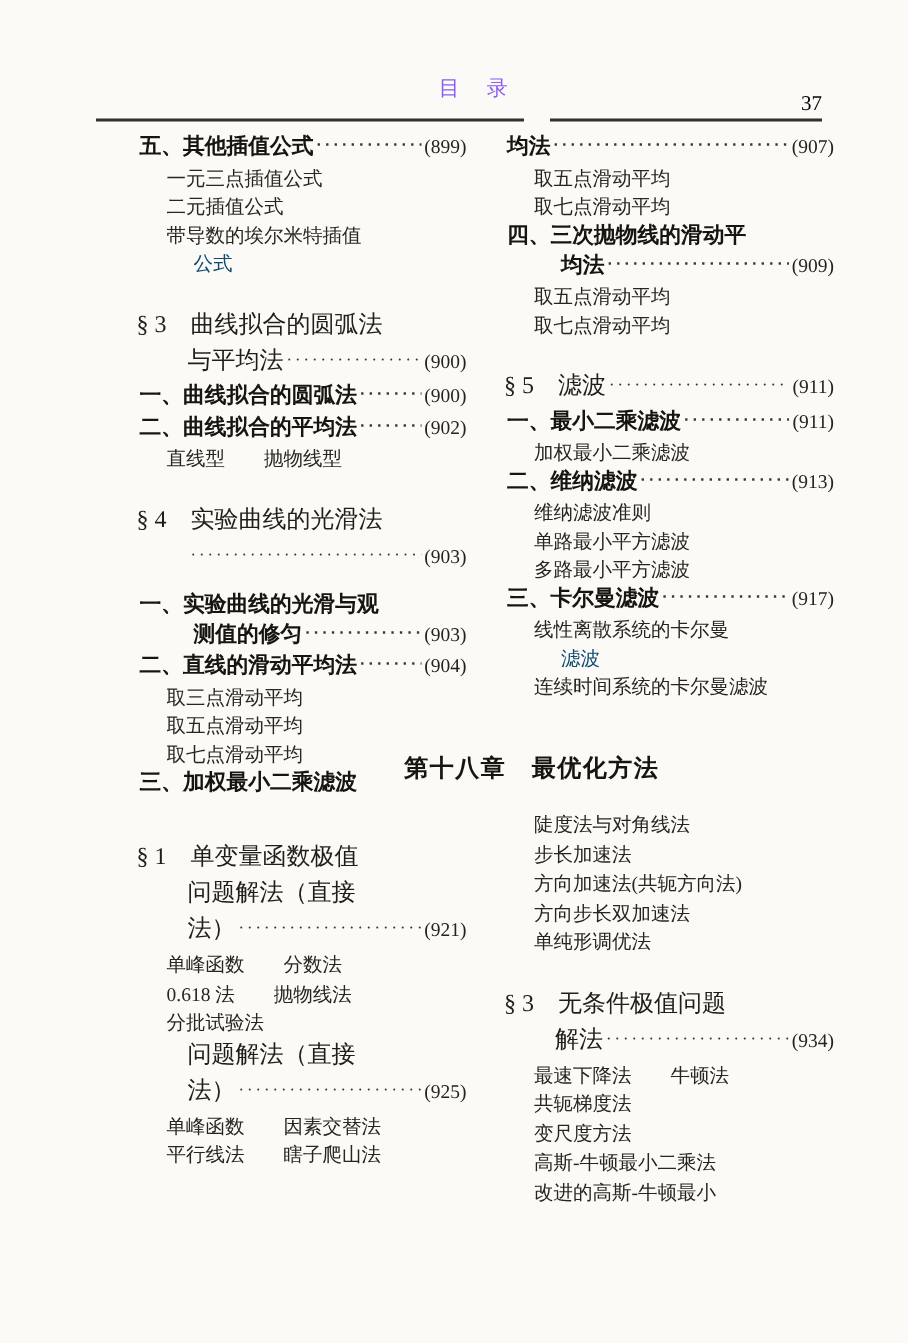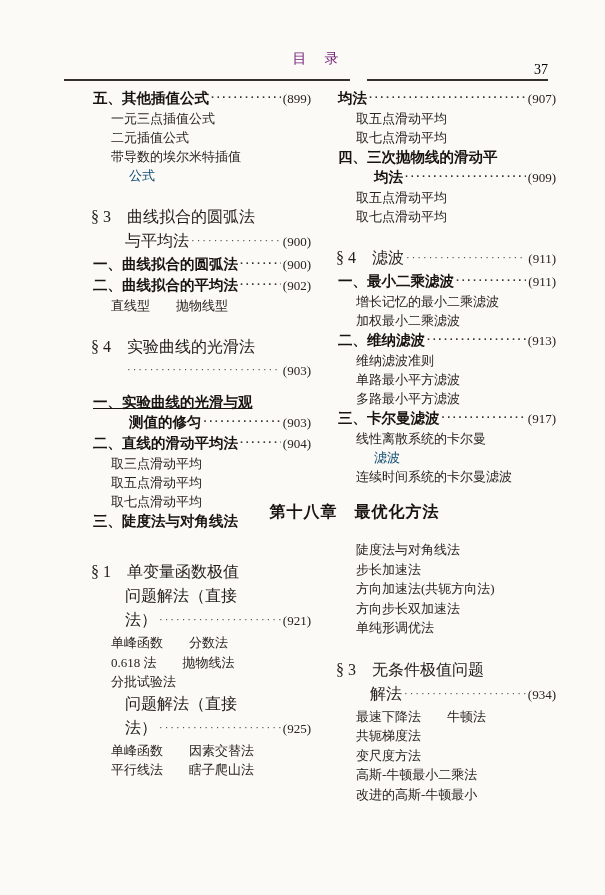--- a/index.html
+++ b/index.html
@@ -8,21 +8,21 @@
     background:#fbfaf7;
     font-family:"Liberation Serif","DejaVu Serif",serif;
     color:#201d1a;
     overflow:hidden;
     position:relative;
   }
   .page{position:absolute;inset:0;}
 
   
   .running-header{position:absolute;top:50px;left:85px;width:463px;text-align:center;
-    font-size:14px;letter-spacing:2px;color:#701a75;}
+    font-size:14px;letter-spacing:2px;color:#8b5cf6;}
   .page-number{position:absolute;top:62px;right:57px;font-size:14px;color:#000000;}
 
   
   .head-rule{position:absolute;top:79px;left:64px;width:484px;height:2px;
     background:linear-gradient(to right,
       #35302b 0%, #35302b 59%,
       transparent 59%, transparent 62.5%,
       #35302b 62.5%, #35302b 100%);}
 
   
@@ -47,21 +47,21 @@
     font-size:14.5px;line-height:20px;padding-left:8px;color:#171411;}
   .numcont{font-family:"Liberation Sans","DejaVu Sans",sans-serif;font-weight:700;
     font-size:14.5px;line-height:20px;padding-left:44px;color:#171411;}
   .numcont0{font-family:"Liberation Sans","DejaVu Sans",sans-serif;font-weight:700;
     font-size:14.5px;line-height:20px;padding-left:8px;color:#171411;}
   .sub{font-size:13px;line-height:19px;padding-left:26px;color:#282420;}
   .subcont{font-size:13px;line-height:19px;padding-left:44px;color:#0c4a6e;}
   .sect{font-size:16px;line-height:24px;padding-left:6px;margin-top:20px;color:#211d19;}
   .sectcont{font-size:16px;line-height:24px;padding-left:40px;color:#211d19;}
   .cols-bottom .sub{line-height:19.5px;}
-  .gap{margin-top:9px;text-decoration:underline;}
+  .gap{margin-top:9px;}
 
   
   .chapter-heading{position:absolute;top:502px;left:123px;width:463px;text-align:center;
     font-size:16px;font-weight:700;letter-spacing:1px;color:#181411;
     font-family:"Liberation Serif","DejaVu Serif",serif;}
 </style>
 </head>
 <body>
 
 <div class="page">
@@ -134,21 +134,21 @@
         <div class="ln sub">
           <span class="t">取三点滑动平均</span>
         </div>
         <div class="ln sub">
           <span class="t">取五点滑动平均</span>
         </div>
         <div class="ln sub">
           <span class="t">取七点滑动平均</span>
         </div>
         <div class="ln num">
-          <span class="t">三、陡度法与对角线法</span>
+          <span class="t">三、加权最小二乘滤波</span>
         </div>
       </div>
     <div class="divider"></div>
     <div class="col right">
         <div class="ln numcont0">
           <span class="t">均法</span>
           <span class="dots">················································································</span>
           <span class="pg">(907)</span>
         </div>
         <div class="ln sub">
@@ -165,31 +165,28 @@
           <span class="dots">················································································</span>
           <span class="pg">(909)</span>
         </div>
         <div class="ln sub">
           <span class="t">取五点滑动平均</span>
         </div>
         <div class="ln sub">
           <span class="t">取七点滑动平均</span>
         </div>
         <div class="ln sect">
-          <span class="t">§ 4　滤波</span>
+          <span class="t">§ 5　滤波</span>
           <span class="dots">················································································</span>
           <span class="pg">(911)</span>
         </div>
         <div class="ln num">
           <span class="t">一、最小二乘滤波</span>
           <span class="dots">················································································</span>
           <span class="pg">(911)</span>
-        </div>
-        <div class="ln sub">
-          <span class="t">增长记忆的最小二乘滤波</span>
         </div>
         <div class="ln sub">
           <span class="t">加权最小二乘滤波</span>
         </div>
         <div class="ln num">
           <span class="t">二、维纳滤波</span>
           <span class="dots">················································································</span>
           <span class="pg">(913)</span>
         </div>
         <div class="ln sub">

